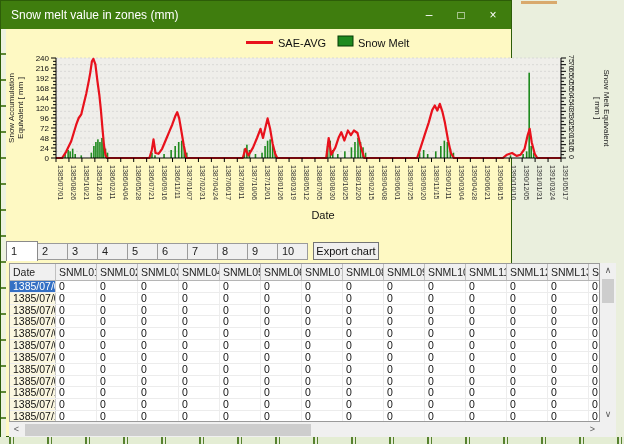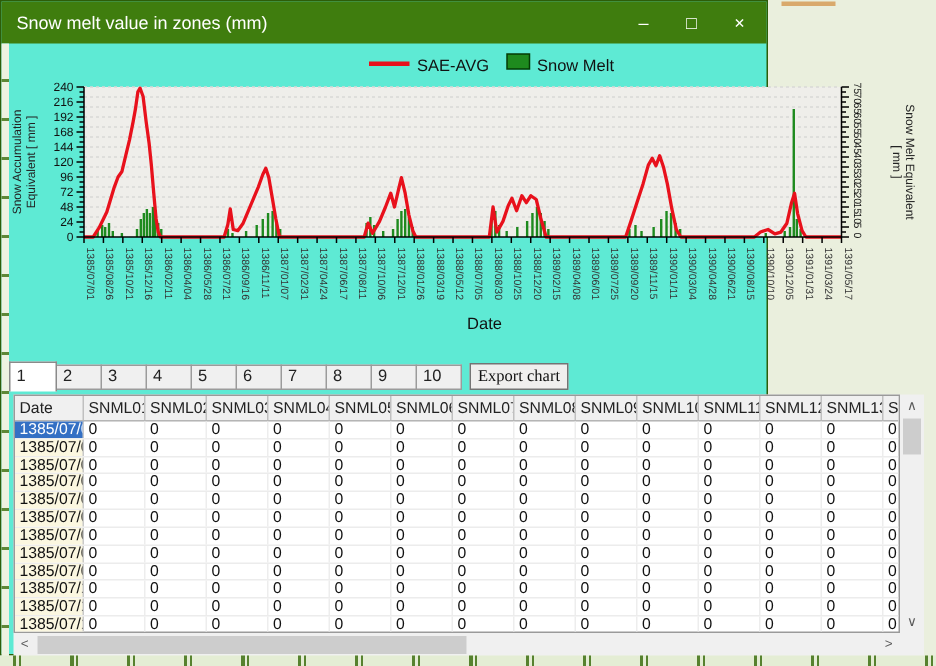--- a/index.html
+++ b/index.html
@@ -1,19 +1,19 @@
 <!DOCTYPE html>
 <html><head>
 <meta charset="utf-8">
 <style>
   * { margin:0; padding:0; box-sizing:border-box; }
   html,body { width:624px; height:444px; }
   body { font-family:"Liberation Sans", sans-serif; background:#eaefdd; position:relative; overflow:hidden; }
 
-  #window { position:absolute; left:0; top:0; width:512px; height:437px; border:1px solid #2d5d08; background:#5eead4;padding-left:20px; }
+  #window { position:absolute; left:0; top:0; width:512px; height:437px; border:1px solid #2d5d08; background:#fef9c3;padding-left:20px; }
 
   
   #titlebar { position:absolute; left:0; top:0; width:100%; height:28px; background:#3f7d0e; display:flex; align-items:center; }
   #titlebar .title { color:#ffffff; font-size:12px; padding-left:10px; }
   #titlebar .controls { position:absolute; right:2px; top:0; height:28px; display:flex; }
   #titlebar .ctrl { width:32px; height:28px; color:#ffffff; font-size:12px; display:flex; align-items:center; justify-content:center; cursor:default; }
   #bg-tab-sliver { position:absolute; left:520px; top:0; width:36px; height:3px; background:#d9a96c; }
 
   
   #left-sliver { position:absolute; left:0; top:28px; width:5px; height:409px; background:#edf2e0;
@@ -22,21 +22,21 @@
     background-image:repeating-linear-gradient(90deg, transparent 0 9px, #57822f 9px 11px, transparent 11px 13px, #57822f 13px 14px, transparent 14px 38px); }
 
   
   #chart-svg { position:absolute; left:0; top:28px; width:624px; height:200px; }
 
   
   #tabbar { position:absolute; left:5px; top:240px; height:20px; display:flex; align-items:flex-start; }
   .tab { width:30px; height:17px; margin-top:2px; background:#f0f0f0; border:1px solid #9b9b9b; border-left:none; font-size:11px; padding-left:4px; line-height:15px; color:#222; }
   .tab:first-child { border-left:1px solid #9b9b9b; }
   .tab.sel { width:32px; height:20px; margin-top:0; background:#ffffff; border:1px solid #8a8a8a; border-bottom:none; position:relative; z-index:2; line-height:18px; }
-  #export-btn { position:absolute; left:312px; top:241px; width:66px; height:18px; background:#f0efee; border:1px solid #747474; font-size:11px; text-align:center; line-height:16px; color:#111;font-family:Liberation Serif, serif; }
+  #export-btn { position:absolute; left:312px; top:241px; width:66px; height:18px; background:#f0efee; border:1px solid #747474; font-size:11px; text-align:center; line-height:16px; color:#111; }
 
   
   #table { position:absolute; left:8px; top:262px; width:591px; height:159px; border:1px solid #9a9a9a; background:#ffffff; overflow:hidden; }
   .hrow { display:flex; height:17px; background:#f0f0f0; border-bottom:1px solid #b5b5b5; }
   .hcell { flex:0 0 41px; font-size:10.5px; color:#222; padding:2px 0 0 3px; border-right:1px solid #c0c0c0; overflow:hidden; white-space:nowrap; }
   .hcell.datecol { flex:0 0 46px; }
   .trow { display:flex; height:11.83px; border-bottom:1px solid #ececec; }
   .tcell { flex:0 0 41px; font-size:10.5px; line-height:11px; color:#111; padding-left:3px; border-right:1px solid #ededed; overflow:hidden; white-space:nowrap; }
   .tcell.datecol { flex:0 0 46px; background:#fbf7e0; border-right:1px solid #c9c9c9; }
   .tcell.datecol.sel { background:#3470c4; color:#ffffff; }

